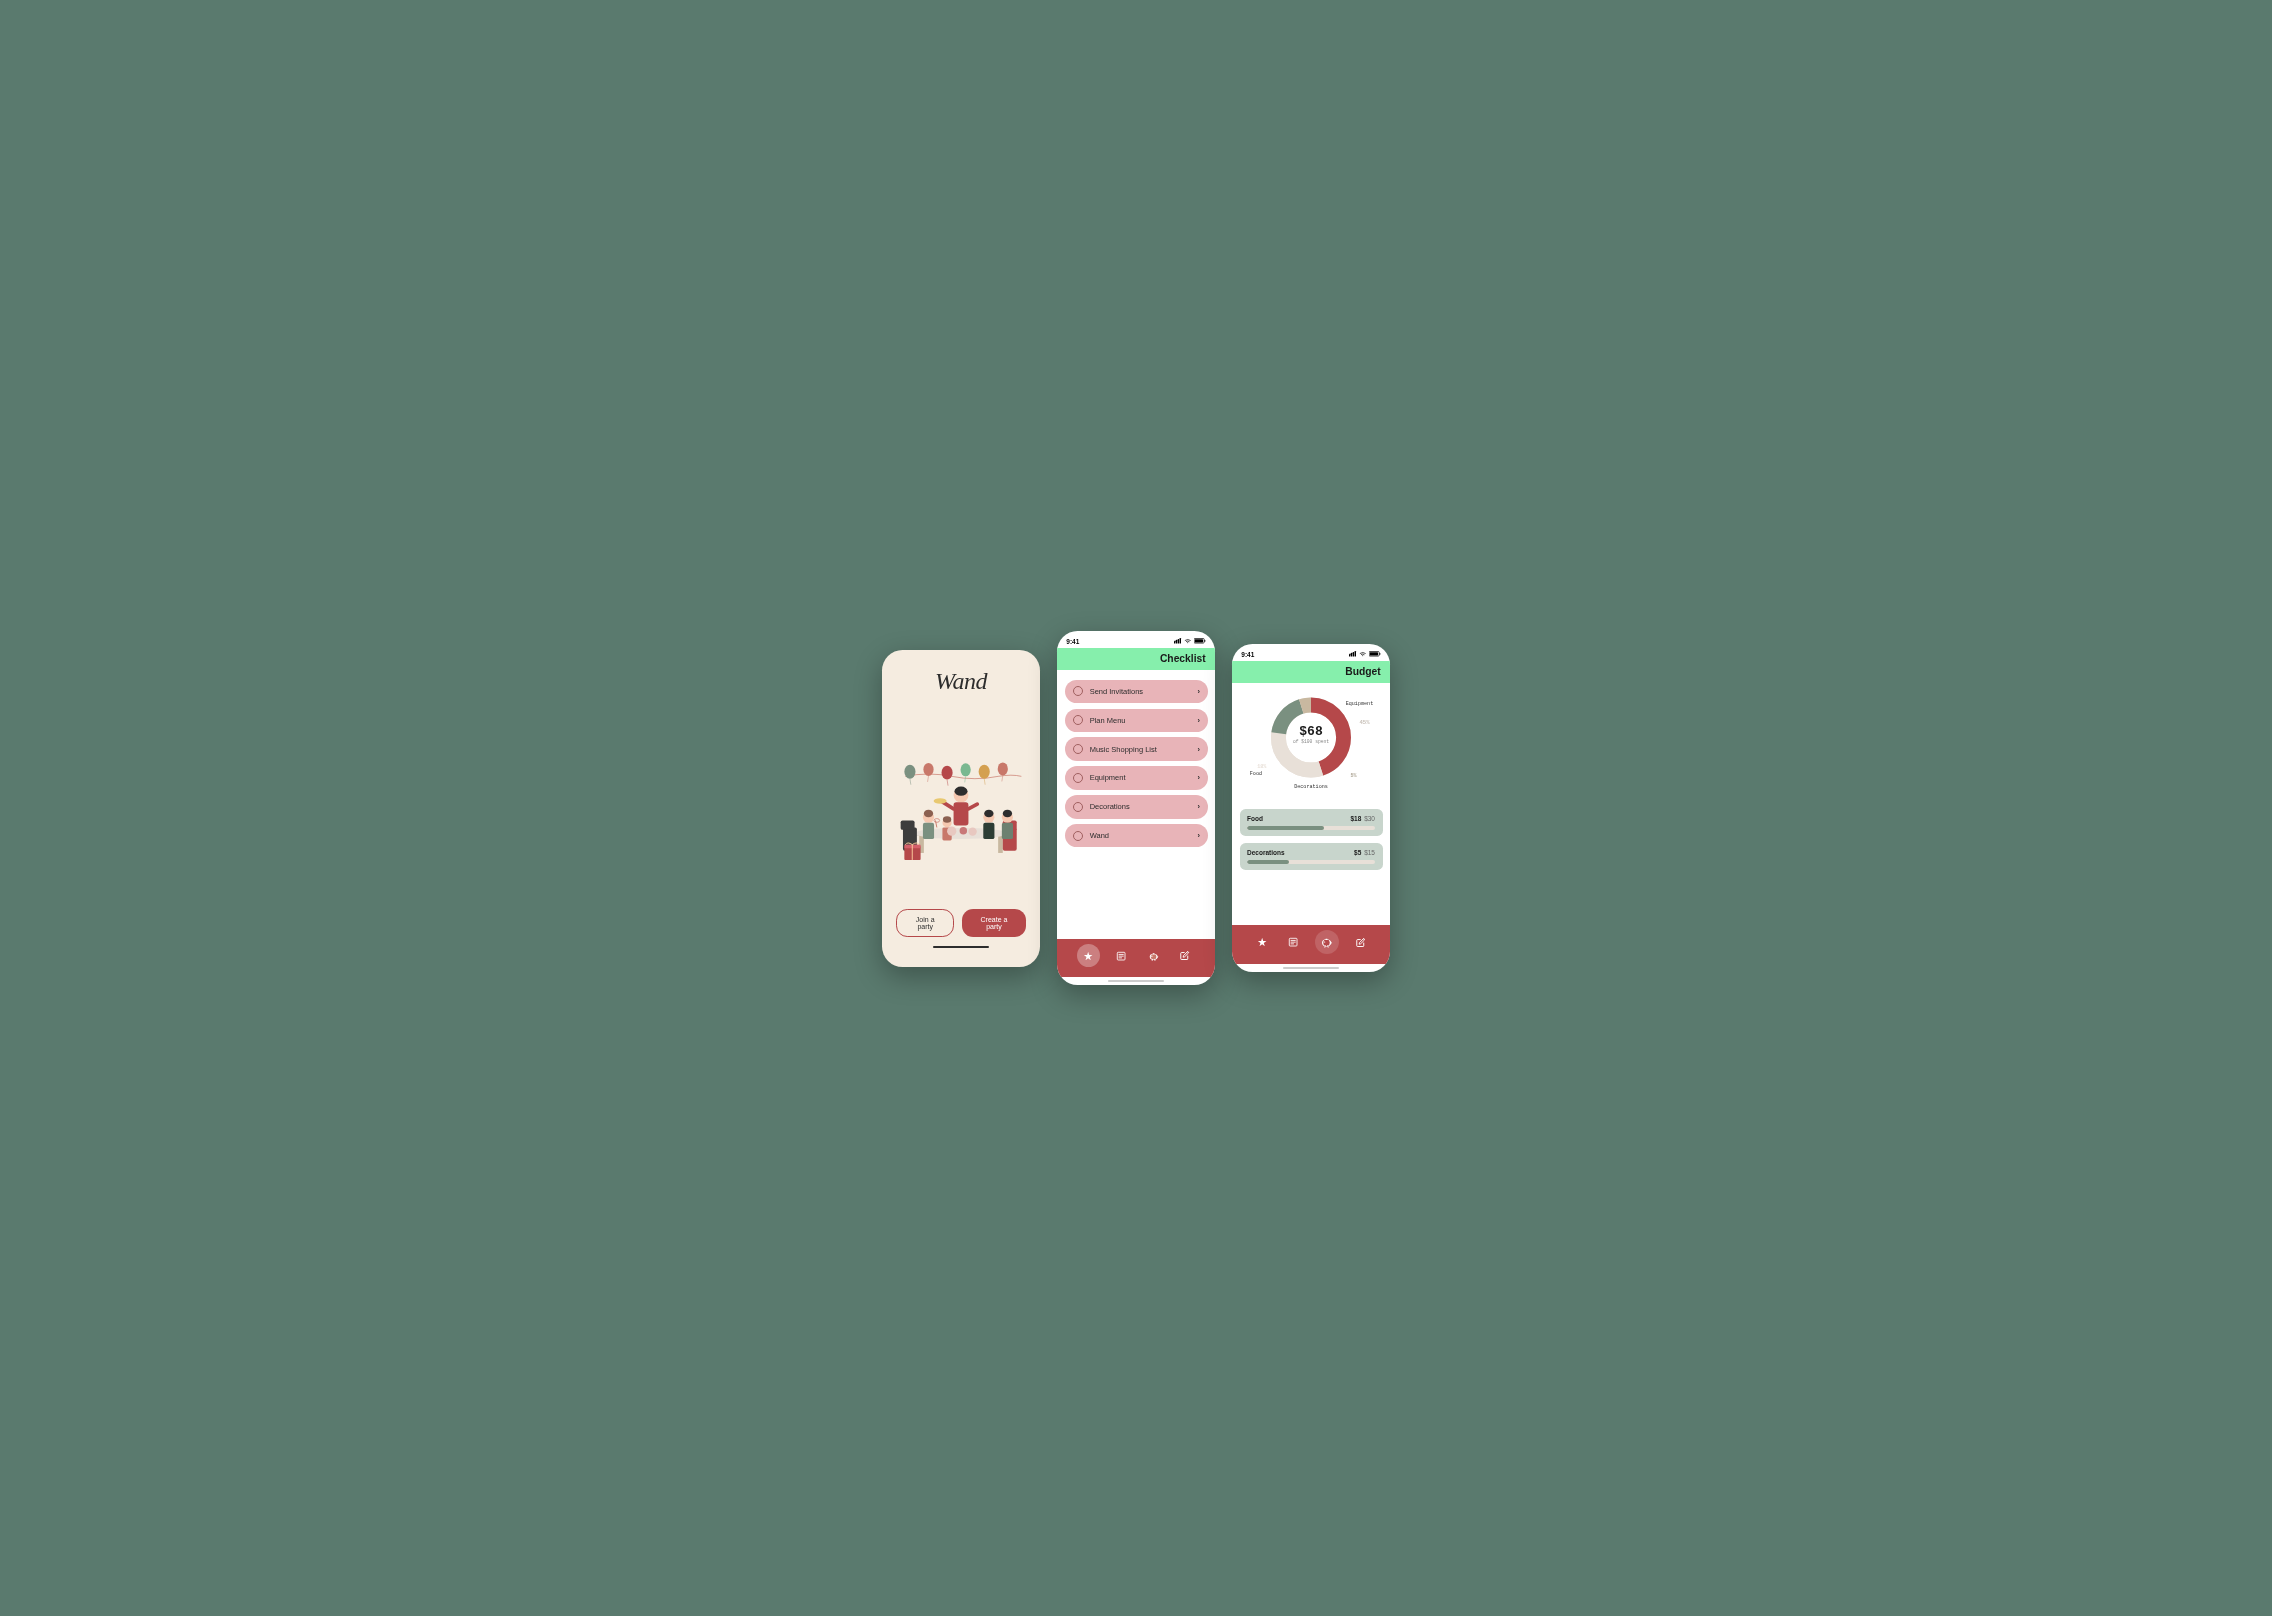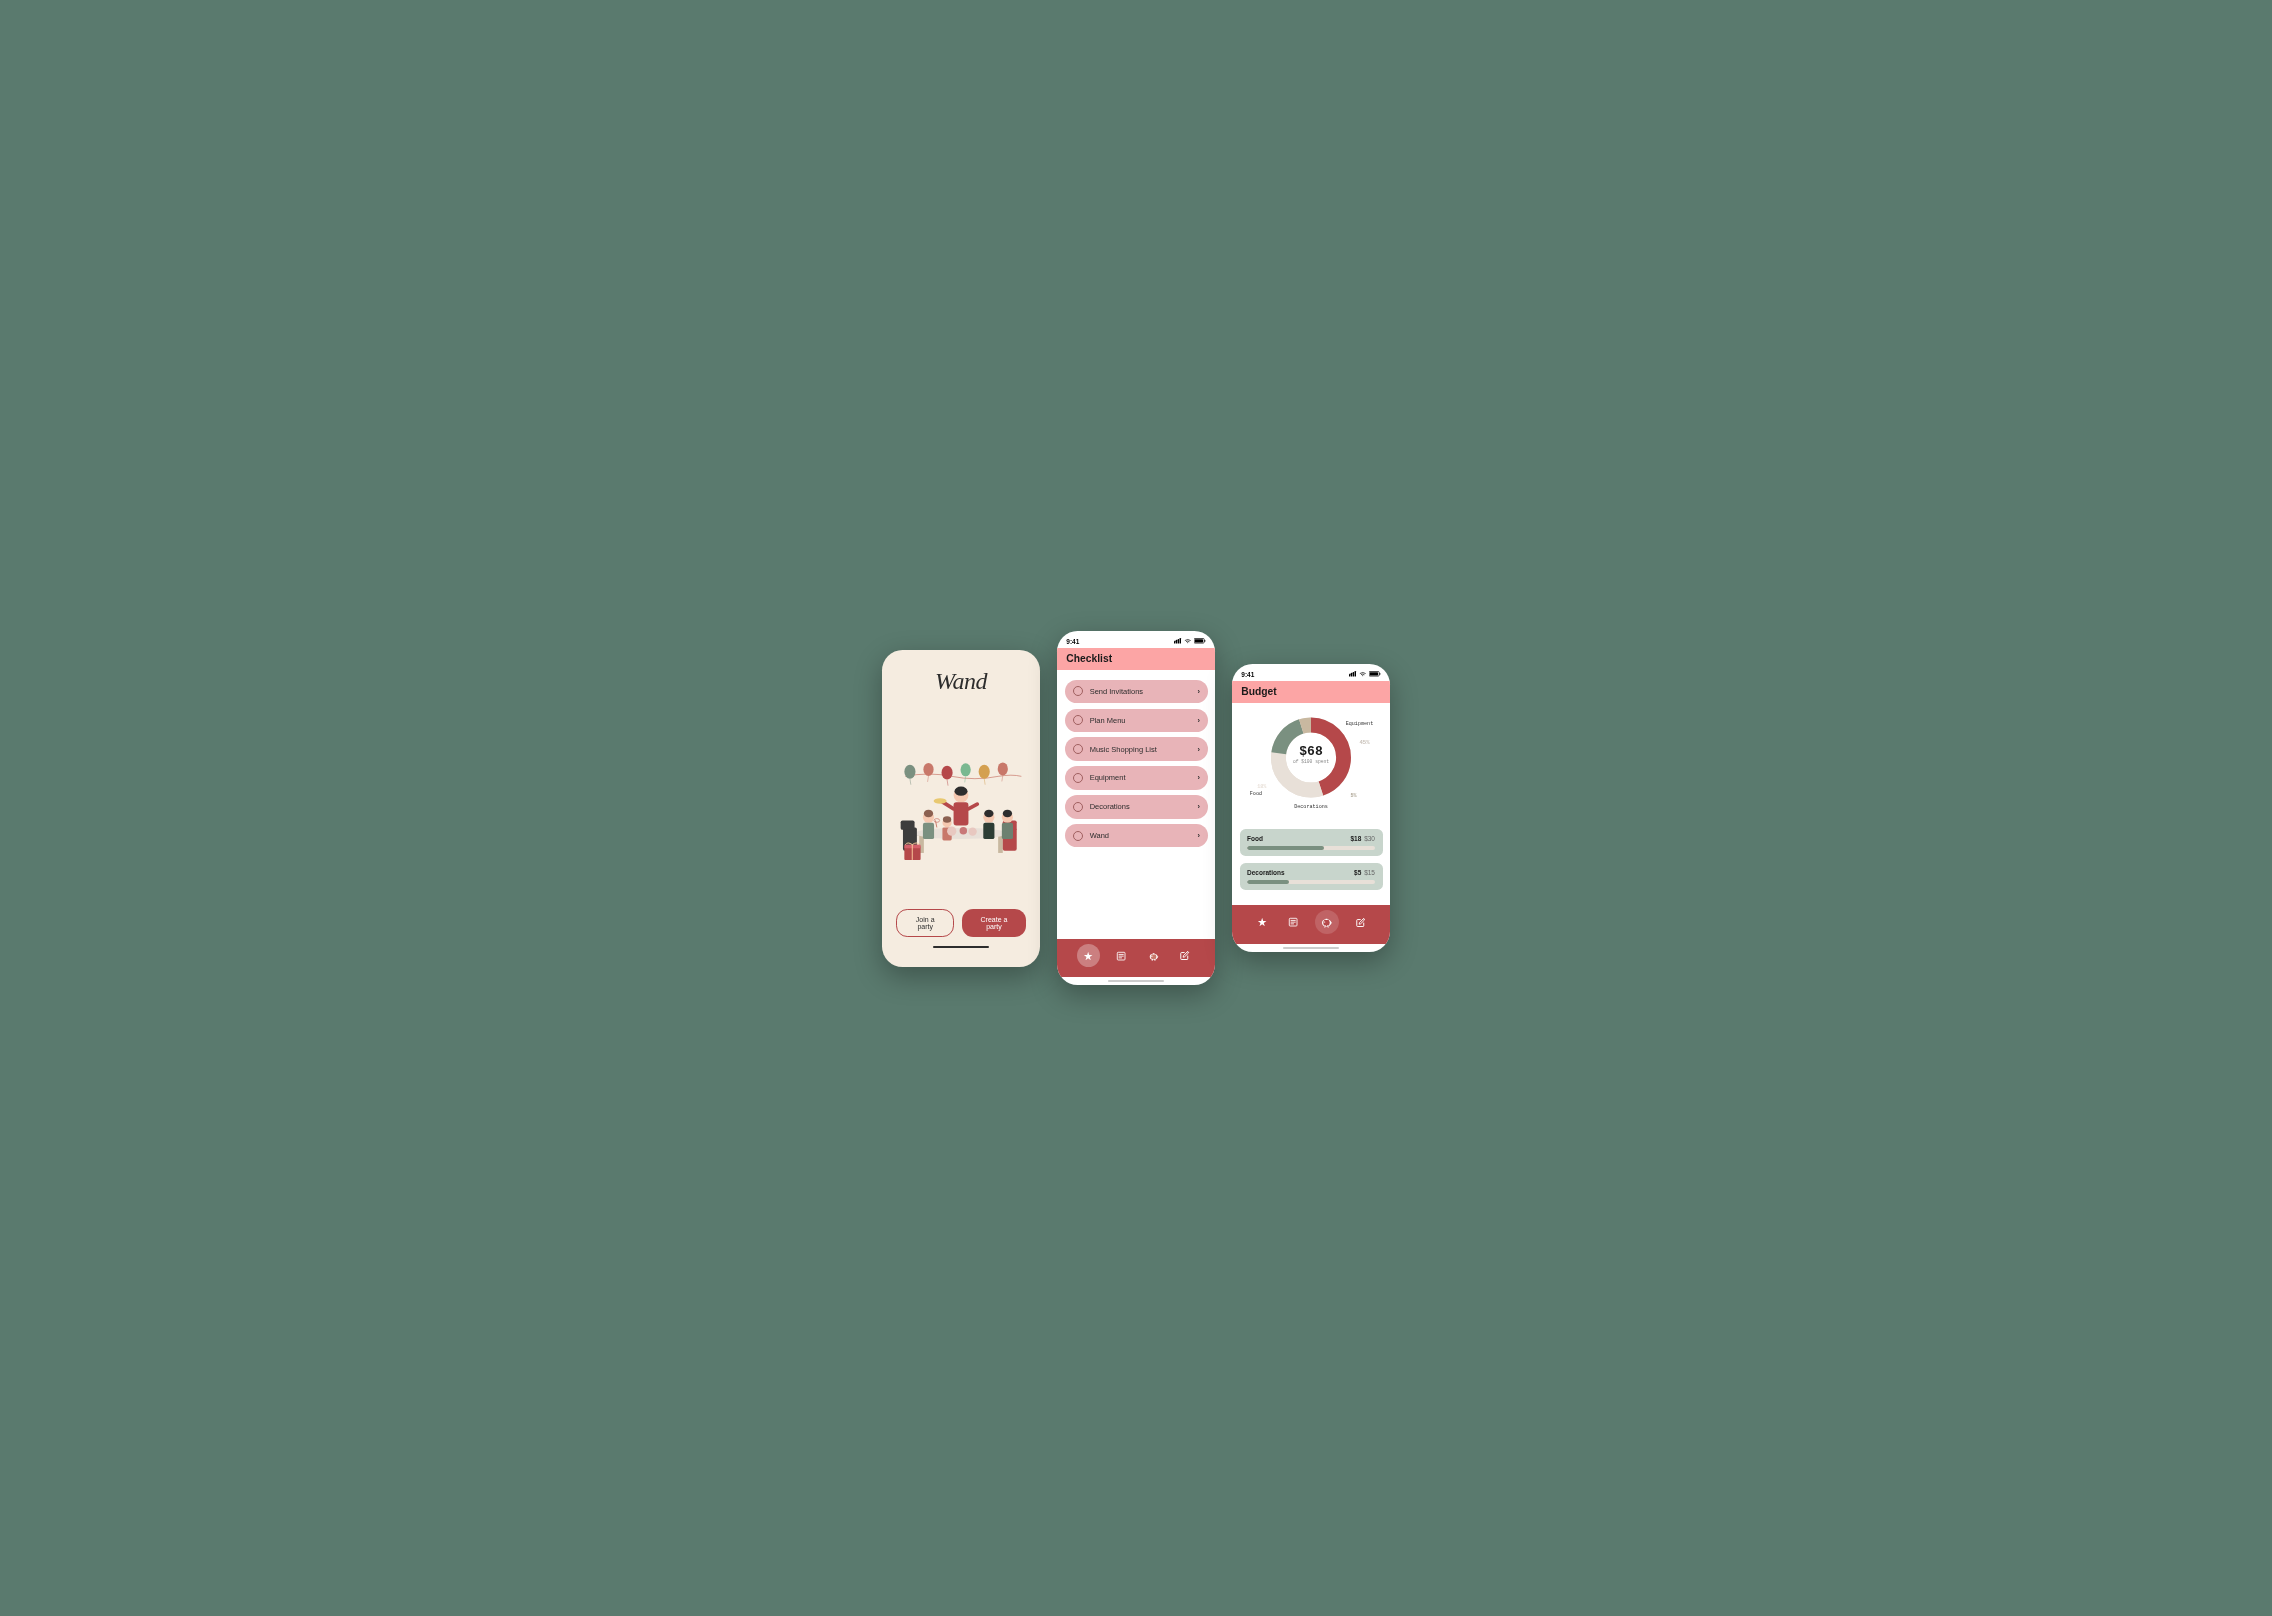--- a/index.html
+++ b/index.html
@@ -108,23 +108,23 @@
       display: flex;
       justify-content: space-between;
       align-items: center;
       padding: 6.5px 9.3px 3.7px;
       font-size: 6px;
       font-weight: 600;
     }
     .status-bar .time { font-size: 6.5px; font-weight: 700; }
     .status-icons { display: flex; gap: 1.9px; align-items: center; }
     .screen-header {
-      background: #fca5a5;
+      background: #86efac;
       padding: 4.7px 9.3px 6.5px;
-      text-align: left;
+      text-align: right;
     }
     .screen-header h1 {
       font-size: 10.3px;
       font-weight: 700;
       color: #1a1a1a;
     }
     .checklist-body {
       flex: 1;
       padding: 9.3px 7.5px;
       display: flex;
@@ -179,21 +179,21 @@
       align-items: center;
       justify-content: center;
       cursor: pointer;
       color: #fff;
       font-size: 9.3px;
     }
 
     
     .phone-budget {
       width: 158px;
-      height: 288px;
+      height: 328px;
       background: #fff;
     }
     .phone-budget .screen-content {
       width: 100%;
       height: 100%;
       display: flex;
       flex-direction: column;
     }
     .budget-body {
       flex: 1;

